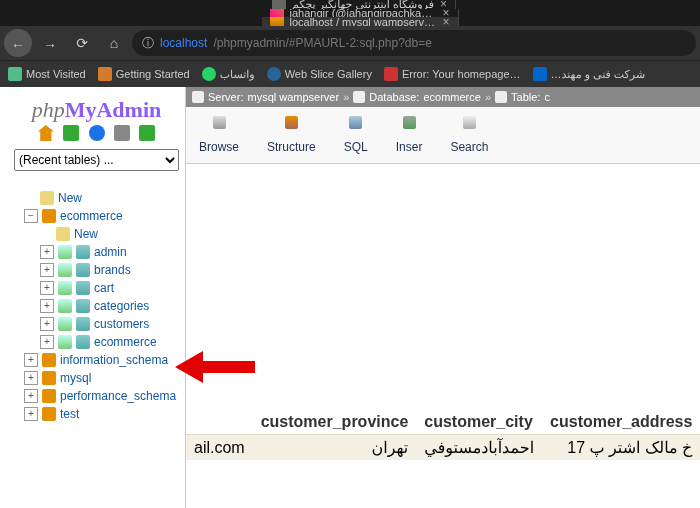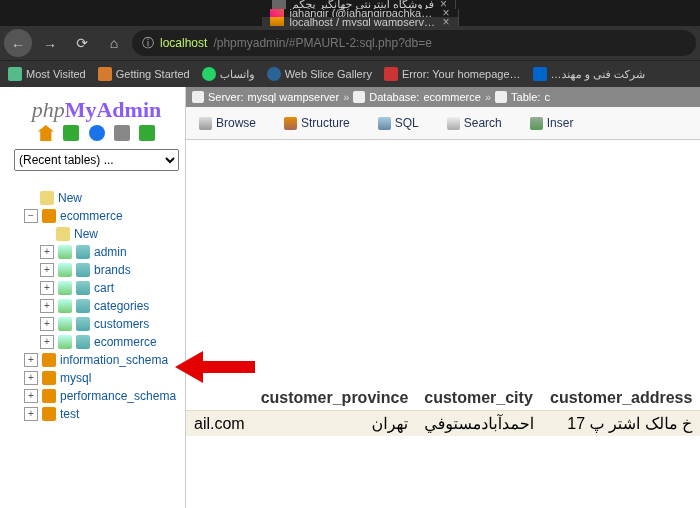--- a/index.html
+++ b/index.html
@@ -10,21 +10,21 @@
   .tab .close{color:#aaa;font-size:12px;}
   .tab.active{background:#333;}
   .favicon{width:14px;height:14px;background:#666;border-radius:2px;display:inline-block;flex:0 0 14px;}
   .favicon.insta{background:linear-gradient(45deg,#f09,#e6683c);}
   .favicon.pma{background:linear-gradient(#ffa500,#b86900);}
   
   .addr-bar{background:#333;height:34px;display:flex;align-items:center;padding:0 4px;gap:4px;color:#ccc;}
   .nav-btn{width:28px;height:28px;border-radius:4px;display:flex;align-items:center;justify-content:center;color:#ccc;font-size:14px;}
   .nav-btn.back{background:#555;border-radius:50%;}
   .url-box{flex:1;background:#1f1f1f;border-radius:14px;height:26px;display:flex;align-items:center;padding:0 10px;gap:6px;color:#bbb;font-size:12px;}
-  .url-box .host{color:#bef264;}
+  .url-box .host{color:#3b82f6;}
   .url-box .path{color:#777;}
   
   .bm-bar{background:#333;height:26px;display:flex;align-items:center;padding:0 8px;gap:12px;color:#ccc;font-size:11px;border-top:1px solid #222;}
   .bm-item{display:flex;align-items:center;gap:4px;white-space:nowrap;}
   .bm-ico{width:14px;height:14px;border-radius:2px;display:inline-block;}
   .bm-ico.star{background:#5b8;}
   .bm-ico.ff{background:#d47b2e;}
   .bm-ico.wa{background:#25d366;border-radius:50%;}
   .bm-ico.ie{background:#2a6496;border-radius:50%;}
   .bm-ico.warn{background:#c33;}
@@ -56,21 +56,21 @@
   .tico.go{background:linear-gradient(#bfe,#7c7);border-radius:2px;}
   .tree a{color:#1358a0;text-decoration:none;}
   .arrow{position:absolute;left:175px;top:264px;width:80px;height:32px;pointer-events:none;}
   .arrow-body{position:absolute;left:24px;top:10px;width:56px;height:12px;background:#e30000;}
   .arrow-head{position:absolute;left:0;top:0;width:0;height:0;border-top:16px solid transparent;border-bottom:16px solid transparent;border-right:28px solid #e30000;}
   .main{flex:1;display:flex;flex-direction:column;}
   .breadcrumb{background:#888;color:#fff;font-size:11px;padding:4px 6px;display:flex;gap:4px;white-space:nowrap;overflow:hidden;}
   .breadcrumb .bc-sep{color:#ddd;}
   .breadcrumb .bc-ico{display:inline-block;width:12px;height:12px;background:#eee;border-radius:2px;}
   .tabs{background:#f8f8f8;border-bottom:1px solid #ccc;display:flex;gap:10px;padding:4px 4px;}
-  .tabs .t{display:flex;align-items:center;gap:4px;padding:4px 8px;font-size:12px;color:#235;border:1px solid transparent;border-radius:3px 3px 0 0;}
+  .tabs .t{display:flex;align-items:center;gap:11px;padding:4px 8px;font-size:12px;color:#235;border:1px solid transparent;border-radius:3px 3px 0 0;flex-direction:column;}
   .tabs .t .tic{display:inline-block;width:13px;height:13px;border-radius:2px;}
   .tic.browse{background:linear-gradient(#ddd,#999);}
   .tic.struct{background:linear-gradient(#e48e00,#a65);}
   .tic.sql{background:linear-gradient(#acd,#68a);}
   .tic.search{background:linear-gradient(#eee,#aaa);}
   .tic.insert{background:linear-gradient(#9a9,#595);}
   .results{margin-top:210px;}
   .results table{border-collapse:collapse;width:100%;font-size:16px;margin-top:36px;}
   .results th{text-align:left;padding:3px 8px;color:#333;font-weight:bold;}
   .results td{padding:3px 8px;background:#f4f0e4;border-top:1px solid #e0dcc8;white-space:nowrap;}
@@ -260,26 +260,26 @@
         </div>
       <div class="t">
           <span class="tic struct"></span>
           <span>Structure</span>
         </div>
       <div class="t">
           <span class="tic sql"></span>
           <span>SQL</span>
         </div>
       <div class="t">
+          <span class="tic insert"></span>
+          <span>Inser</span>
+        </div>
+      <div class="t">
           <span class="tic search"></span>
           <span>Search</span>
-        </div>
-      <div class="t">
-          <span class="tic insert"></span>
-          <span>Inser</span>
         </div>
     </div>
     <div class="results">
       <table>
         <tbody>
             <tr>
           <th style="opacity:0"></th>
           <th>customer_province</th>
           <th>customer_city</th>
           <th>customer_address</th>

